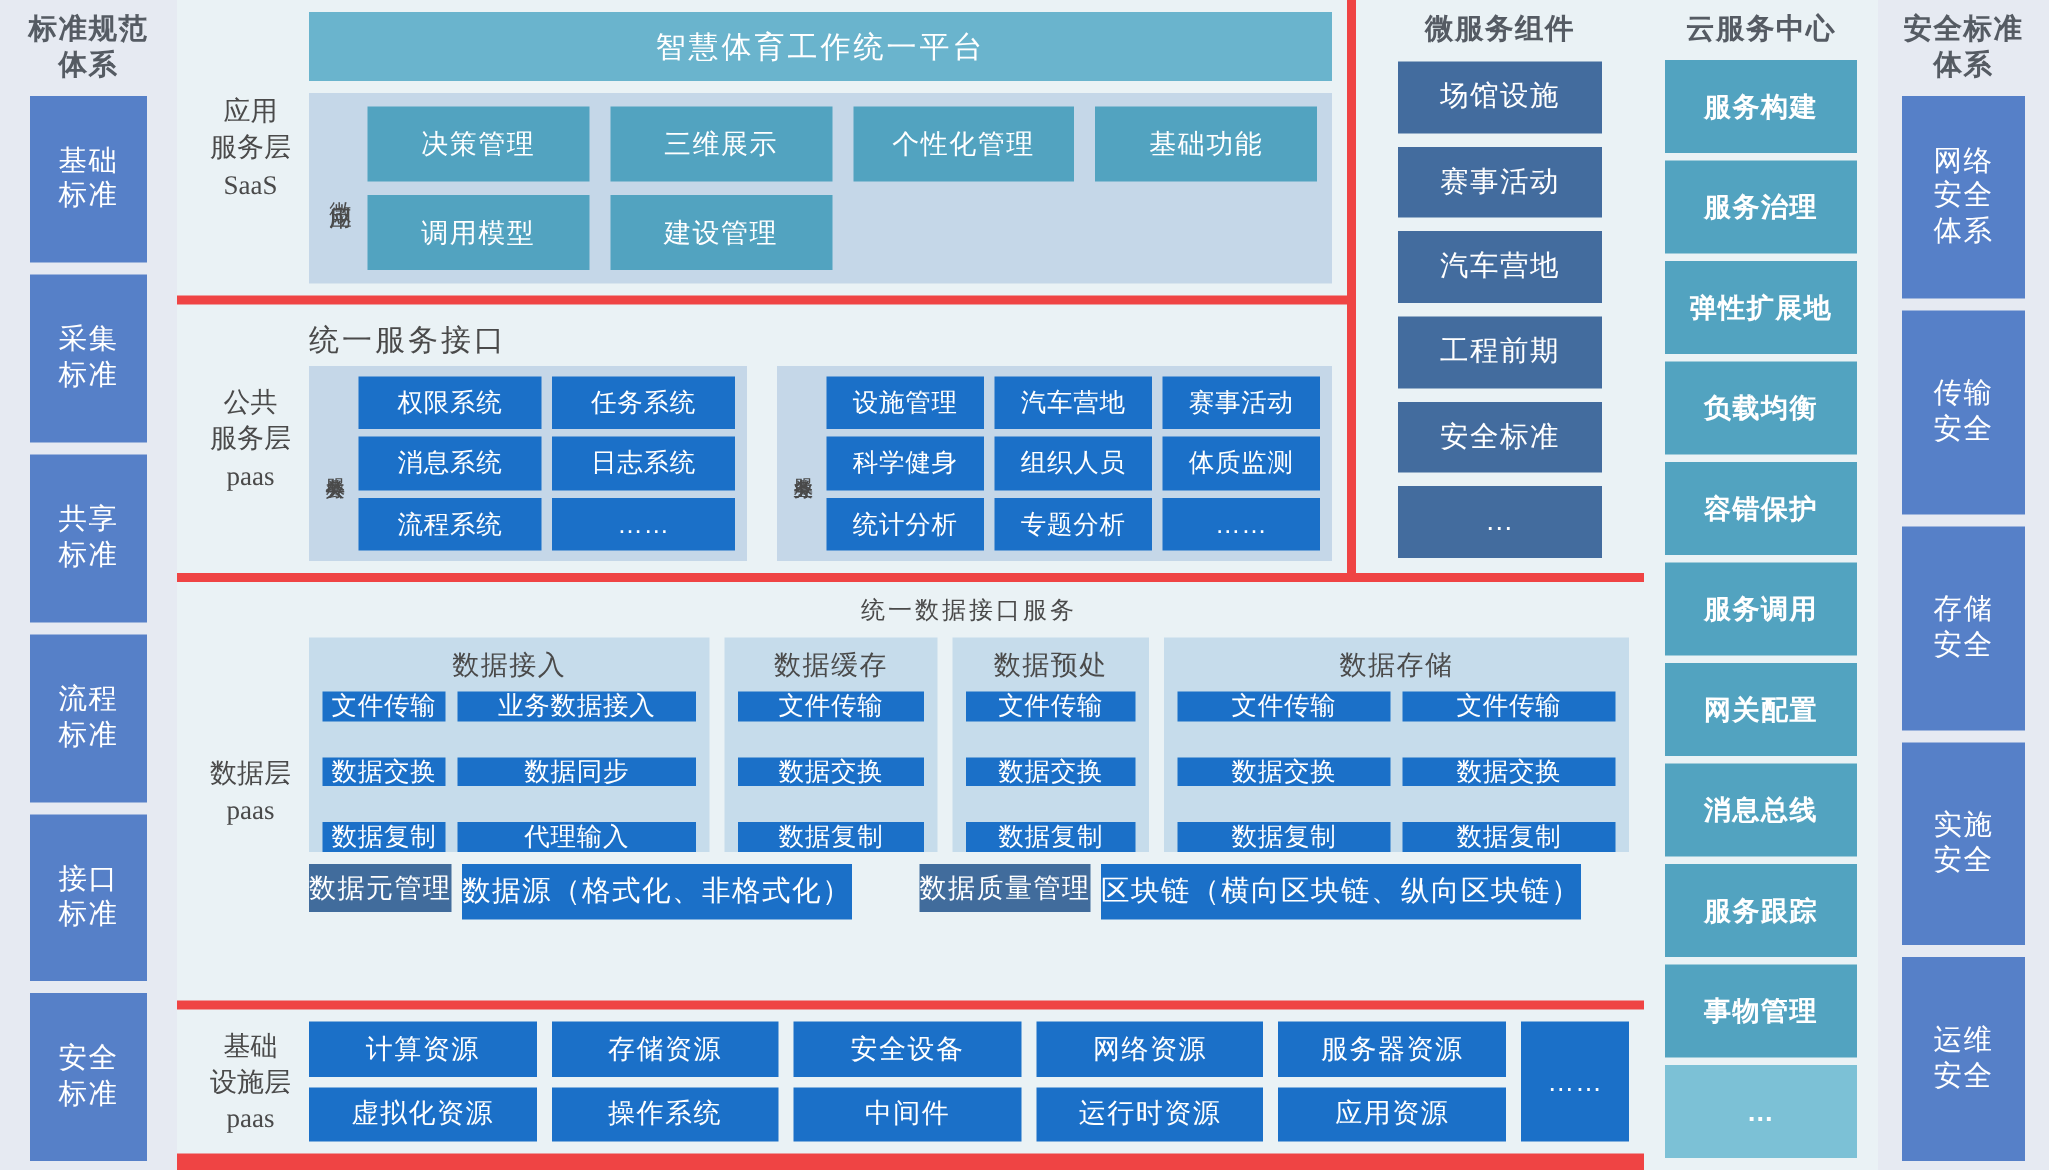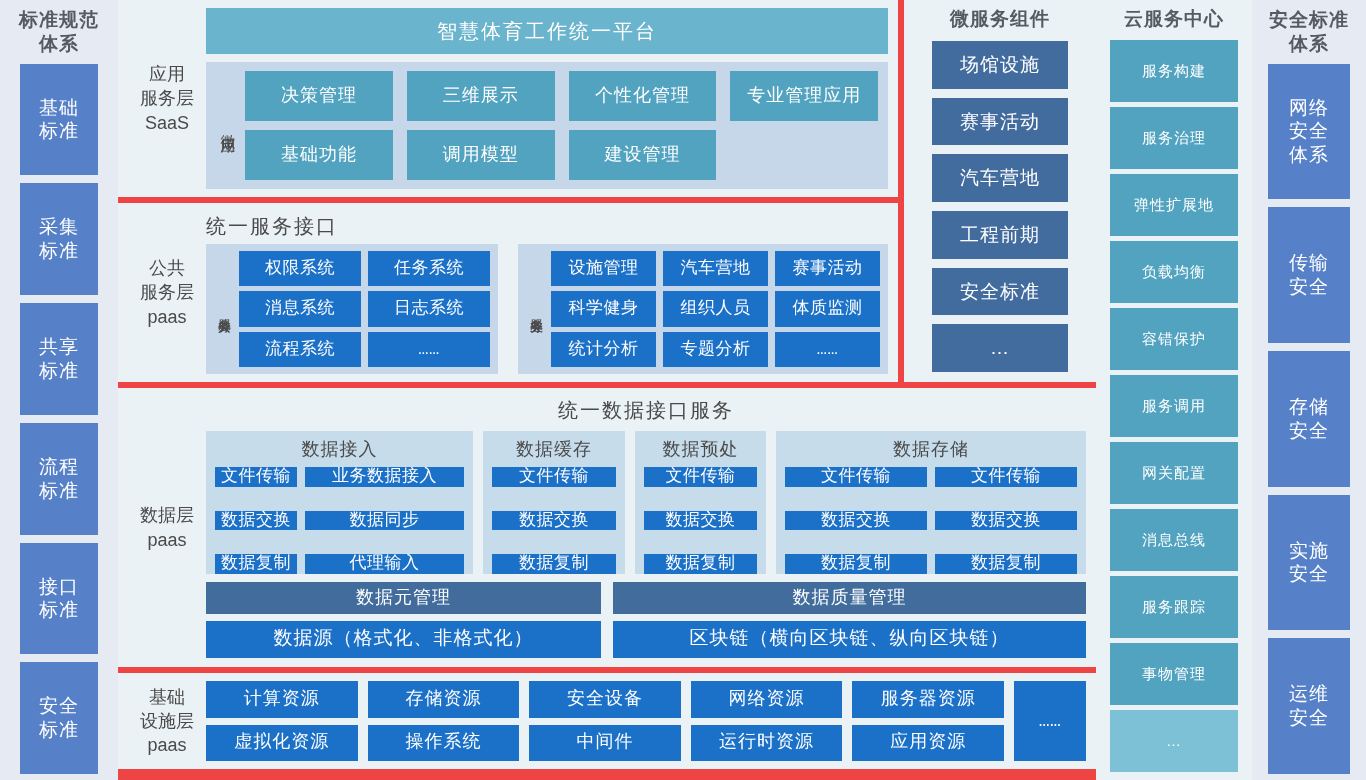--- a/index.html
+++ b/index.html
@@ -72,22 +72,23 @@
     display: flex;
     padding: 8px 10px;
     min-width: 0;
   }
   .sec-label {
     width: 78px; flex: none;
     display: flex; flex-direction: column;
     align-items: center; justify-content: center;
     color: #4a4a4a; font-size: 18px; line-height: 1.35;
     text-align: center;
-  }
-  .sec-body { flex: 1; display: flex; flex-direction: column; min-width: 0; font-family: Liberation Mono, monospace; }
+    font-family: Liberation Serif, serif;
+  }
+  .sec-body { flex: 1; display: flex; flex-direction: column; min-width: 0; }
 
   
   .app-sec { height: 197px; }
   .app-title {
     background: #6ab4cd; color: #fff;
     height: 46px; display: flex; align-items: center; justify-content: center;
     font-size: 20px; letter-spacing: 2px; margin-bottom: 8px;
   }
   .app-panel {
     flex: 1; background: #c5d7e8;
@@ -122,38 +123,38 @@
   .ms-item { width: 100%; flex: 1; background: #436c9e; font-size: 19px; letter-spacing: 1px; }
 
   
   .cloud-col {
     width: 156px; flex: none; background: #eaf2f5;
     display: flex; flex-direction: column; align-items: center;
     padding: 6px 0 8px 0;
   }
   .cloud-title { color: #555b63; font-size: 19px; font-weight: 700; letter-spacing: 1px; margin-bottom: 8px; }
   .cloud-items { flex: 1; width: 100%; display: flex; flex-direction: column; align-items: center; gap: 5px; padding: 0 14px; }
-  .cloud-item { width: 100%; flex: 1; background: #52a3c0; font-size: 15px; letter-spacing: 1px; }
+  .cloud-item { width: 100%; flex: 1; background: #52a3c0; font-size: 18px; letter-spacing: 1px; font-weight: bold; }
   .cloud-item.muted { background: #7cc1d6; }
 
   
   .data-sec { height: 279px; }
-  .data-title { color: #4a4a4a; font-size: 20px; text-align: center; letter-spacing: 2px; margin: 1px 0 7px 0; }
+  .data-title { color: #4a4a4a; font-size: 16px; text-align: center; letter-spacing: 2px; margin: 1px 0 7px 0; }
   .data-groups { display: flex; gap: 10px; height: 143px; min-width: 0; }
   .dg { background: #c6dceb; display: flex; flex-direction: column; padding: 6px 9px 8px 9px; min-width: 0; }
   .dg-title { color: #4a4a4a; font-size: 18px; text-align: center; margin-bottom: 6px; letter-spacing: 1px; }
   .dg-grid { flex: 1; display: grid; grid-template-rows: repeat(3, 1fr); gap: 24px 8px; min-width: 0; }
   .dg-cell { background: #1b70c8; font-size: 17px; letter-spacing: .5px; }
   .dg-0 { width: 267px; flex: none; } .dg-0 .dg-grid { grid-template-columns: 82px 1fr; }
   .dg-1 { width: 142px; flex: none; } .dg-1 .dg-grid { grid-template-columns: 1fr; }
   .dg-2 { width: 131px; flex: none; } .dg-2 .dg-grid { grid-template-columns: 1fr; }
   .dg-3 { flex: 1; }                  .dg-3 .dg-grid { grid-template-columns: repeat(2, 1fr); }
 
   .data-bars { display: flex; gap: 12px; margin-top: 8px; }
-  .bar-col { display: flex; flex-direction: column; gap: 7px; }
+  .bar-col { display: flex; flex-direction: row; gap: 7px; }
   .bar-col.b1 { width: 395px; flex: none; }
   .bar-col.b2 { flex: 1; }
   .bar-mgmt { height: 32px; background: #416c9c; font-size: 18px; letter-spacing: 1px; }
   .bar-src  { height: 37px; background: #1b70c8; font-size: 19px; letter-spacing: 1px; }
 
   
   .infra-sec { height: 96px; }
   .infra-grid { flex: 1; display: flex; gap: 10px; min-width: 0; }
   .infra-pairs { flex: 1; display: grid; grid-template-columns: repeat(5, 1fr); grid-template-rows: 1fr 1fr; gap: 7px 10px; min-width: 0; }
   .infra-cell { background: #1b70c8; font-size: 18px; letter-spacing: 1px; }
@@ -222,21 +223,20 @@
             <div>SaaS</div>
           </div>
           <div class="sec-body">
             <div class="app-title">智慧体育工作统一平台</div>
             <div class="app-panel">
               <div class="v-label">微应用</div>
               <div class="app-grid">
                 <div class="box app-cell">决策管理</div>
                 <div class="box app-cell">三维展示</div>
                 <div class="box app-cell">个性化管理</div>
-                <div class="box app-cell">专业管理应用</div>
                 <div class="box app-cell">基础功能</div>
                 <div class="box app-cell">调用模型</div>
                 <div class="box app-cell">建设管理</div>
               </div>
             </div>
           </div>
         </div>
 
         <div class="sec pub-sec">
           <div class="sec-label">

